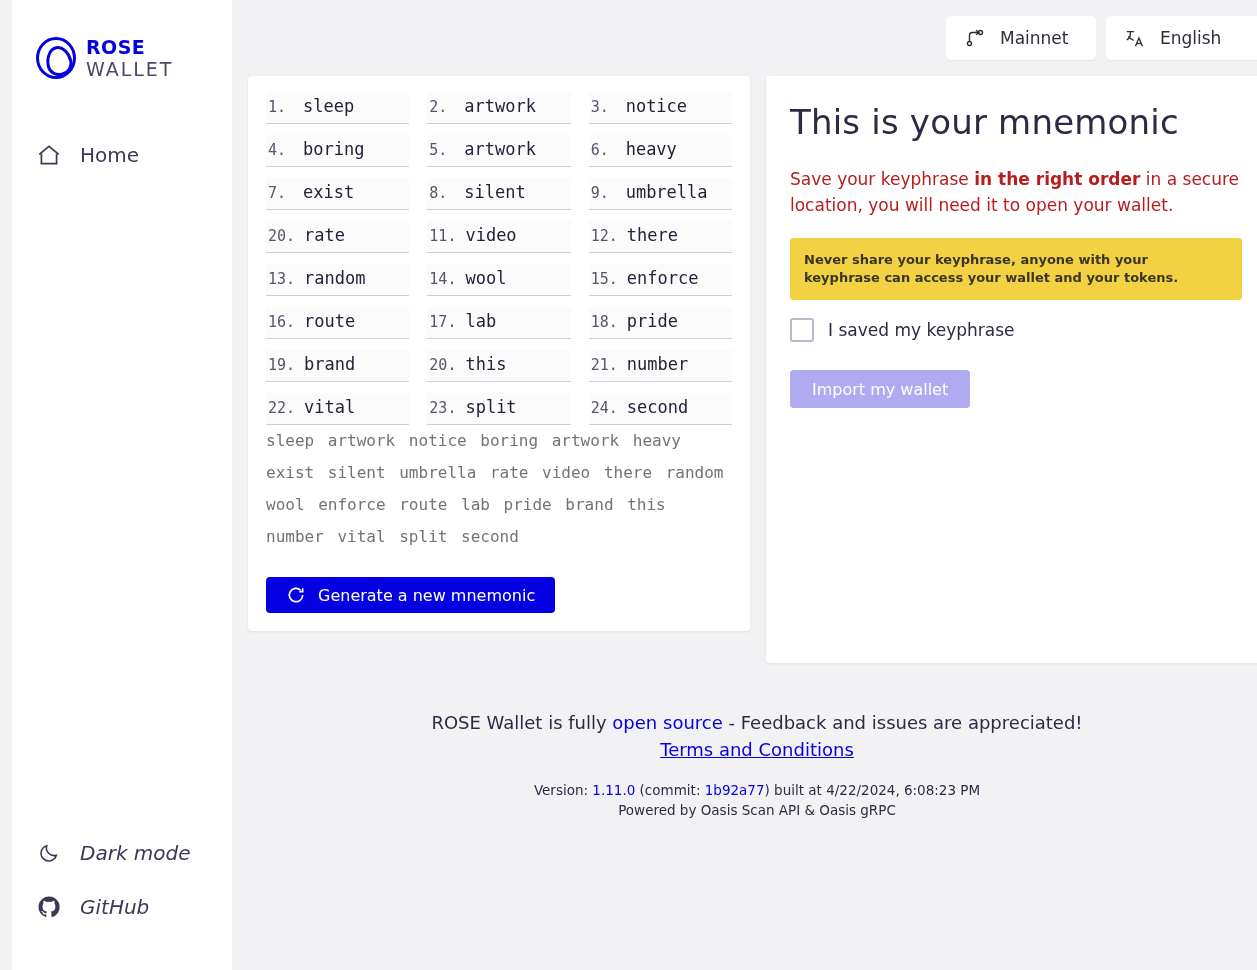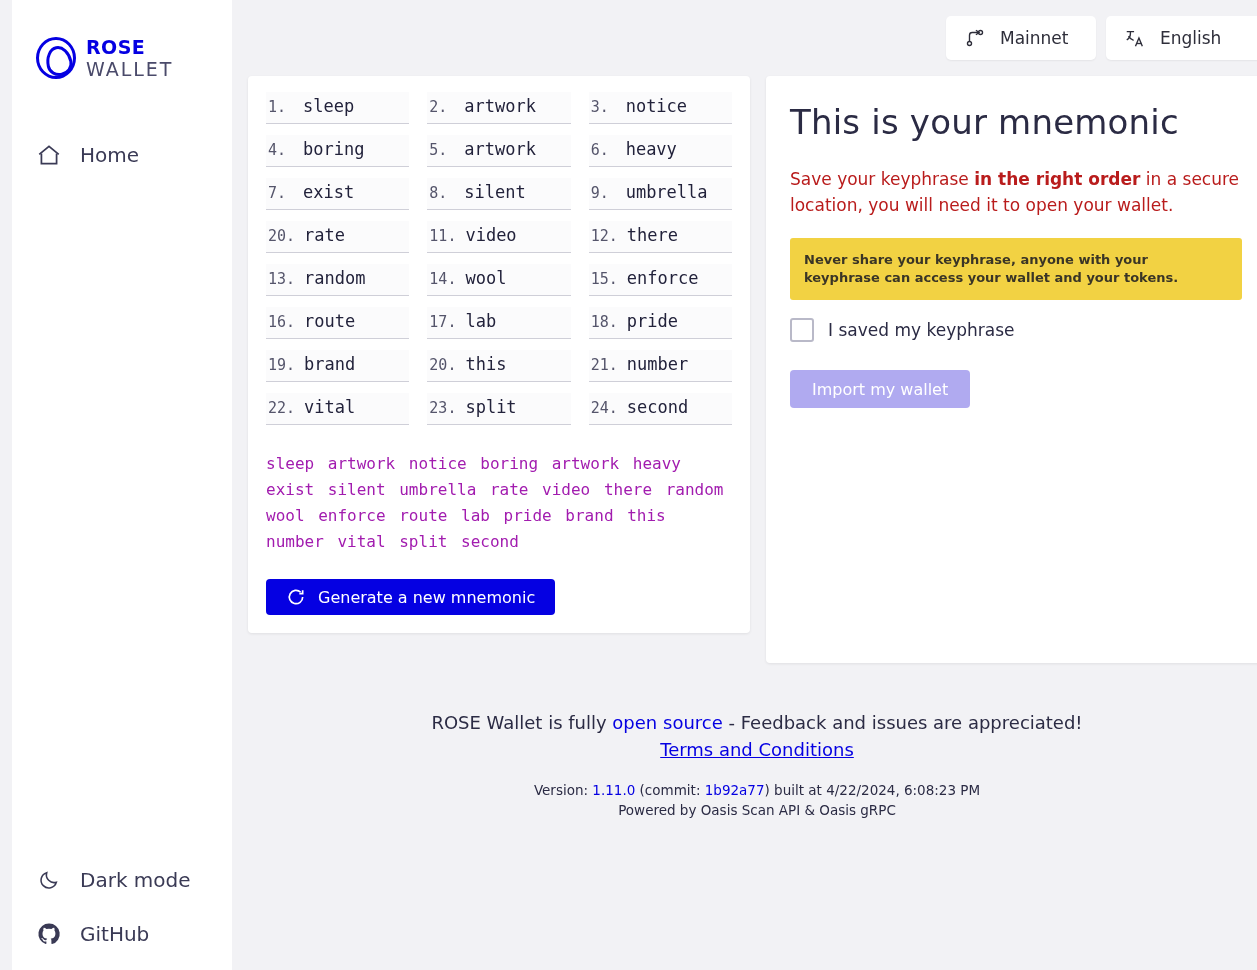--- a/index.html
+++ b/index.html
@@ -67,22 +67,22 @@
     color: #3a3a55;
     cursor: pointer;
   }
   .nav-item .ico {
     width: 26px; height: 26px;
     display: flex; align-items: center; justify-content: center;
     color: #3a3a55;
   }
   .bottom-nav {
     position: absolute;
-    bottom: 9px;
-    left: 0; right: 0;
+    bottom: 36px;
+    left: 0; right: 0; font-style: italic;
   }
   .bottom-nav .nav-item { padding: 14px 24px; }
 
   
   .main {
     flex: 1;
     height: 970px;
     position: relative;
     background: #f2f2f5;
   }
@@ -154,25 +154,24 @@
     min-width: 26px;
     text-align: left;
   }
   .mn-word {
     font-family: "DejaVu Sans Mono", monospace;
     font-size: 17px;
     color: #22223b;
   }
 
   .mn-paragraph {
-    margin-top: 26px;
     font-family: "DejaVu Sans Mono", monospace;
     font-size: 16px;
-    line-height: 26px;
-    color: #a21caf;
+    line-height: 32px;
+    color: #737373;
     word-spacing: 4px;
     max-width: 460px;
   }
 
   .gen-btn {
     margin-top: 24px;
     background: #0500e2;
     color: #fff;
     border: none;
     border-radius: 4px;

